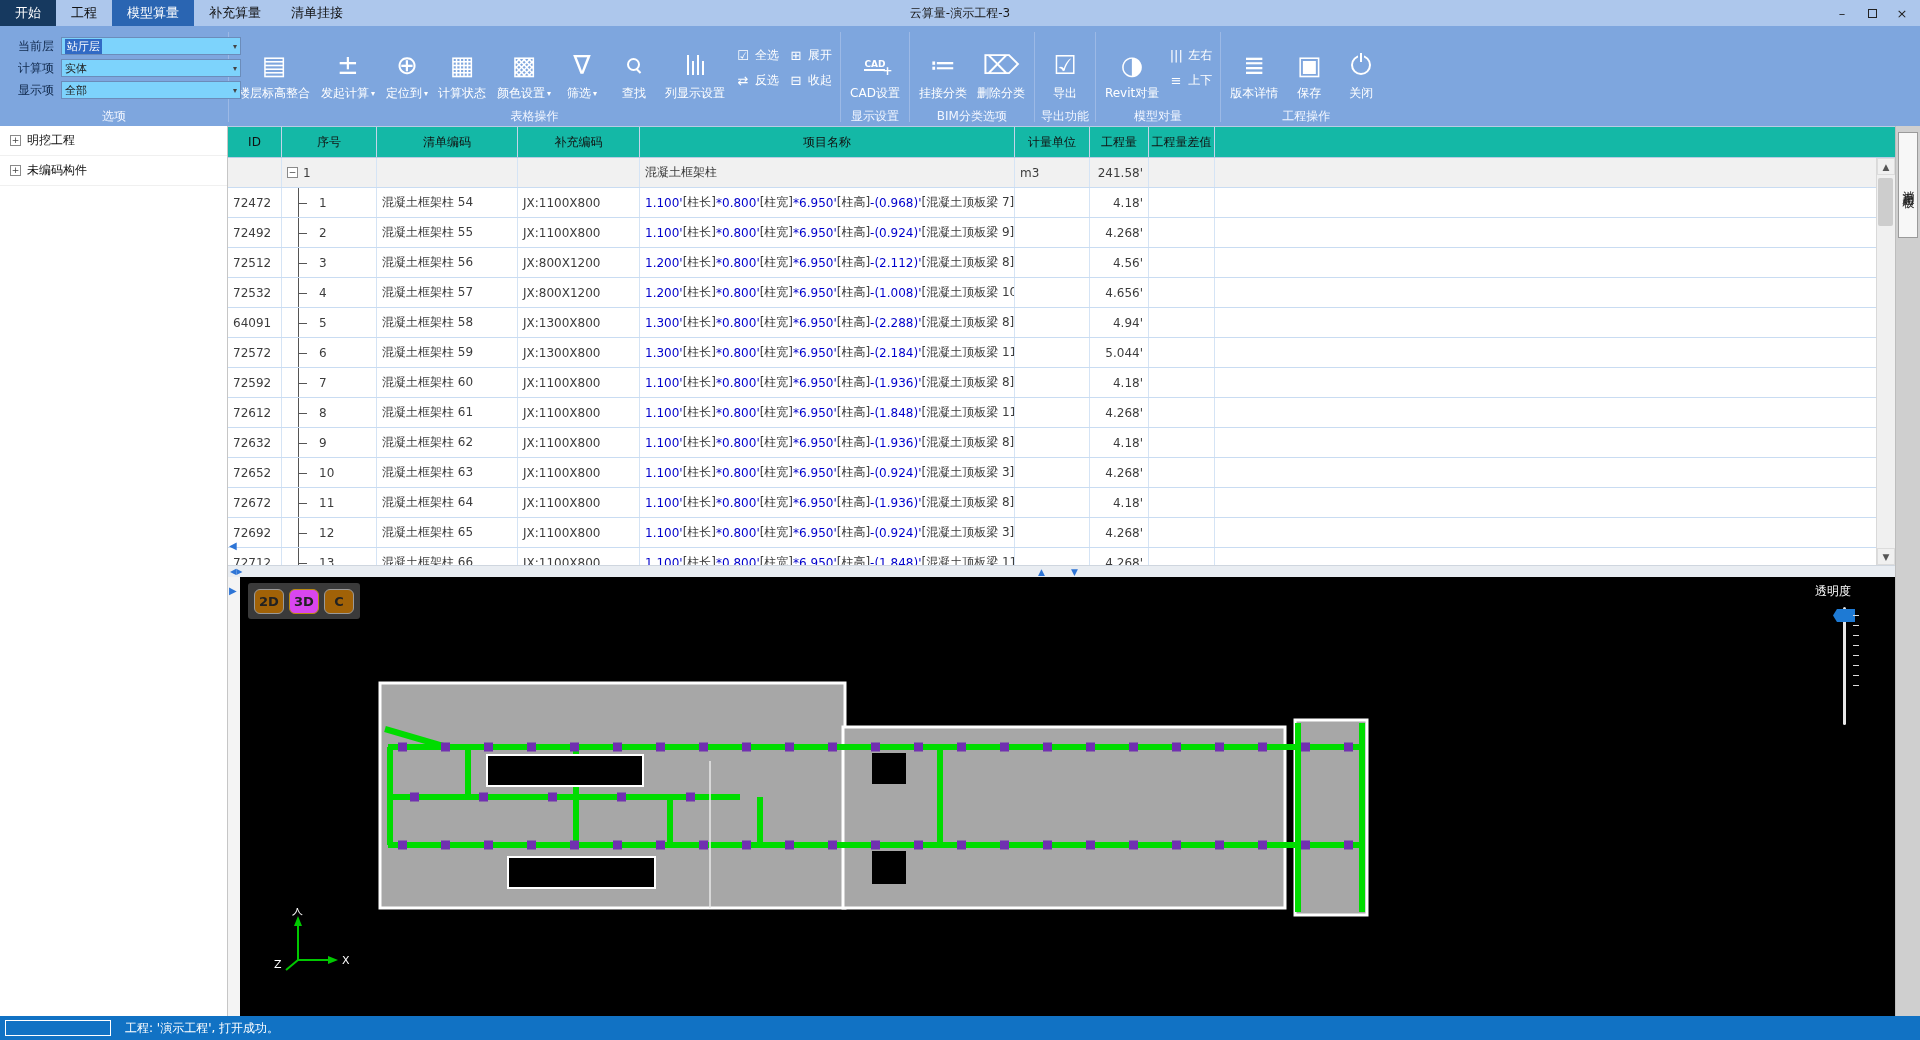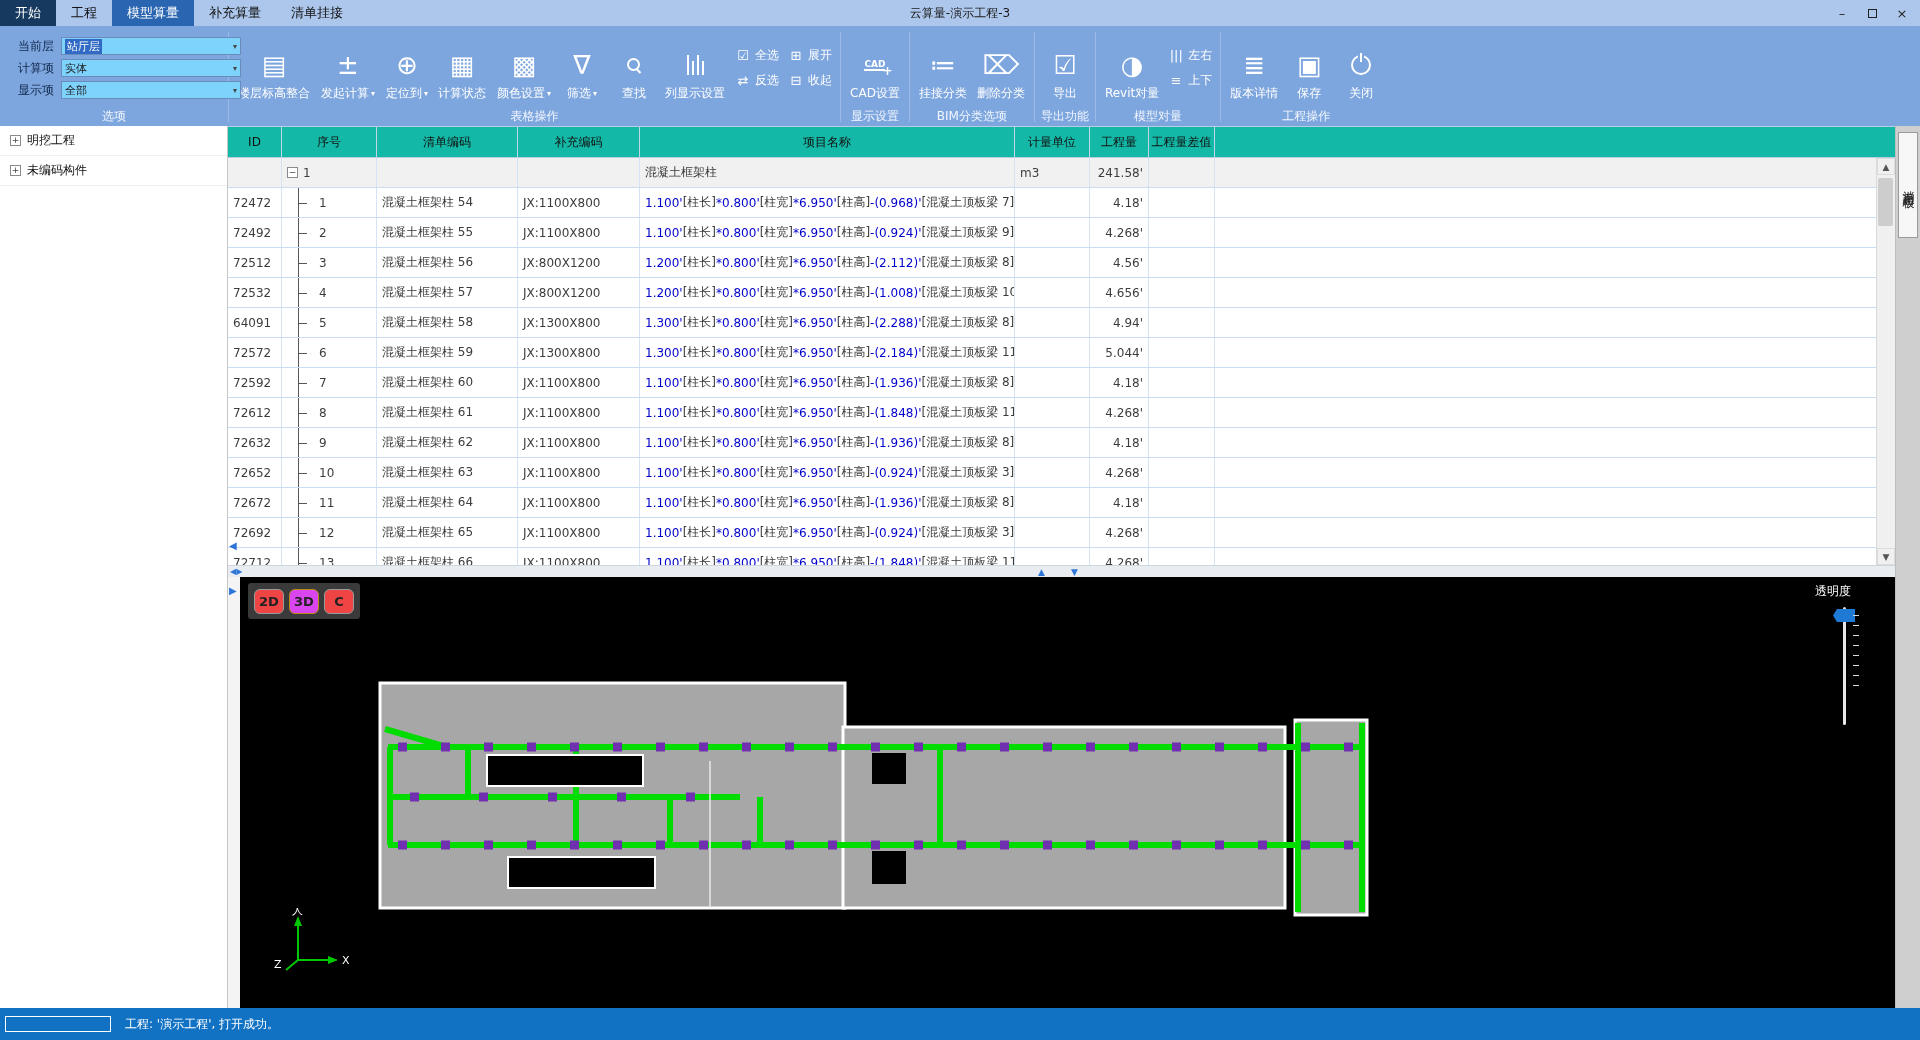--- a/index.html
+++ b/index.html
@@ -81,36 +81,36 @@
   .splitter .mid { position:absolute; left:810px; display:flex; gap:26px; color:#2e75d6; font-size:9px; line-height:10px; }
   .splitter .lft { position:absolute; left:2px; color:#2e75d6; font-size:8px; }
 
   
   .gutter { position:absolute; left:228px; top:577px; width:12px; bottom:24px; background:#f4f4f4; }
   .gutter .collapse { position:absolute; left:1px; top:8px; color:#2e75d6; font-size:10px; }
   .sbcollapse { position:absolute; left:229px; top:540px; color:#2e75d6; font-size:10px; z-index:5; }
   .viewer { position:absolute; left:240px; top:577px; width:1655px; bottom:24px; background:#000; overflow:hidden; }
   .viewer svg { position:absolute; left:0; top:0; }
   .modebar { position:absolute; left:8px; top:6px; height:36px; background:#3a3a3a; display:flex; align-items:center; gap:5px; padding:0 6px; border-radius:3px; }
-  .modebtn { width:30px; height:25px; border-radius:6px; background:#ef4444; border:1px solid #9a9a9a; color:#222; font-weight:bold; font-size:13px; display:flex; align-items:center; justify-content:center; }
+  .modebtn { width:30px; height:25px; border-radius:6px; background:#a16207; border:1px solid #9a9a9a; color:#222; font-weight:bold; font-size:13px; display:flex; align-items:center; justify-content:center; }
   .modebtn.active { background:#d946ef; border-color:#b98a10; }
   .transp { position:absolute; right:28px; top:6px; width:52px; color:#fff; font-size:12px; }
   .slider { position:absolute; right:48px; top:30px; width:6px; height:118px; }
   .slider .track { position:absolute; left:2px; top:0; width:3px; height:100%; background:#e8e8e8; border-radius:2px; }
   .slider .thumb { position:absolute; left:-8px; top:2px; width:22px; height:13px; background:#1e7ad4; clip-path:polygon(100% 0,100% 100%,18% 100%,0 50%,18% 0); }
   .ticks { position:absolute; right:36px; top:38px; display:flex; flex-direction:column; gap:9px; }
   .ticks i { width:6px; height:1px; background:#ddd; display:block; }
   .axis { position:absolute; left:34px; bottom:38px; width:80px; height:70px; color:#fff; font-size:11px; }
 
   
   .rightstrip { position:absolute; right:0; top:126px; width:25px; bottom:24px; background:#cfcfcf; border-left:1px solid #bdbdbd; }
   .msgtab { position:absolute; left:2px; top:6px; width:20px; height:106px; background:#f7f7f7; border:1px solid #9a9a9a; writing-mode:vertical-rl; text-orientation:upright; font-size:12px; color:#222; display:flex; align-items:center; justify-content:center; letter-spacing:2px; }
 
   
-  .statusbar { position:absolute; left:0; bottom:0; width:1920px; height:32px; background:#1172c4; color:#fff; display:flex; align-items:center; font-size:12px; }
+  .statusbar { position:absolute; left:0; bottom:0; width:1920px; height:24px; background:#1172c4; color:#fff; display:flex; align-items:center; font-size:12px; }
   .statusbox { width:106px; height:16px; border:1px solid #fff; margin-left:5px; }
   .statustext { margin-left:14px; }
 </style>
 </head>
 <body>
 
 <div class="titlebar">
   <div class="win-title">云算量-演示工程-3</div>
   <div class="tabs" id="tabs">
       <div class="tab start">开始</div>

